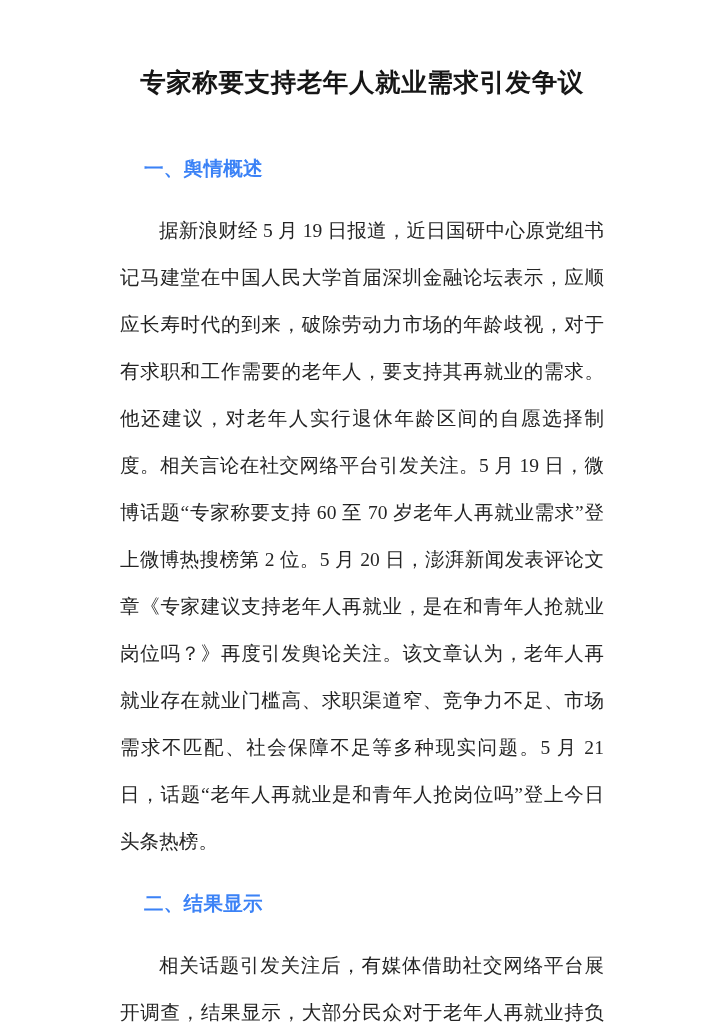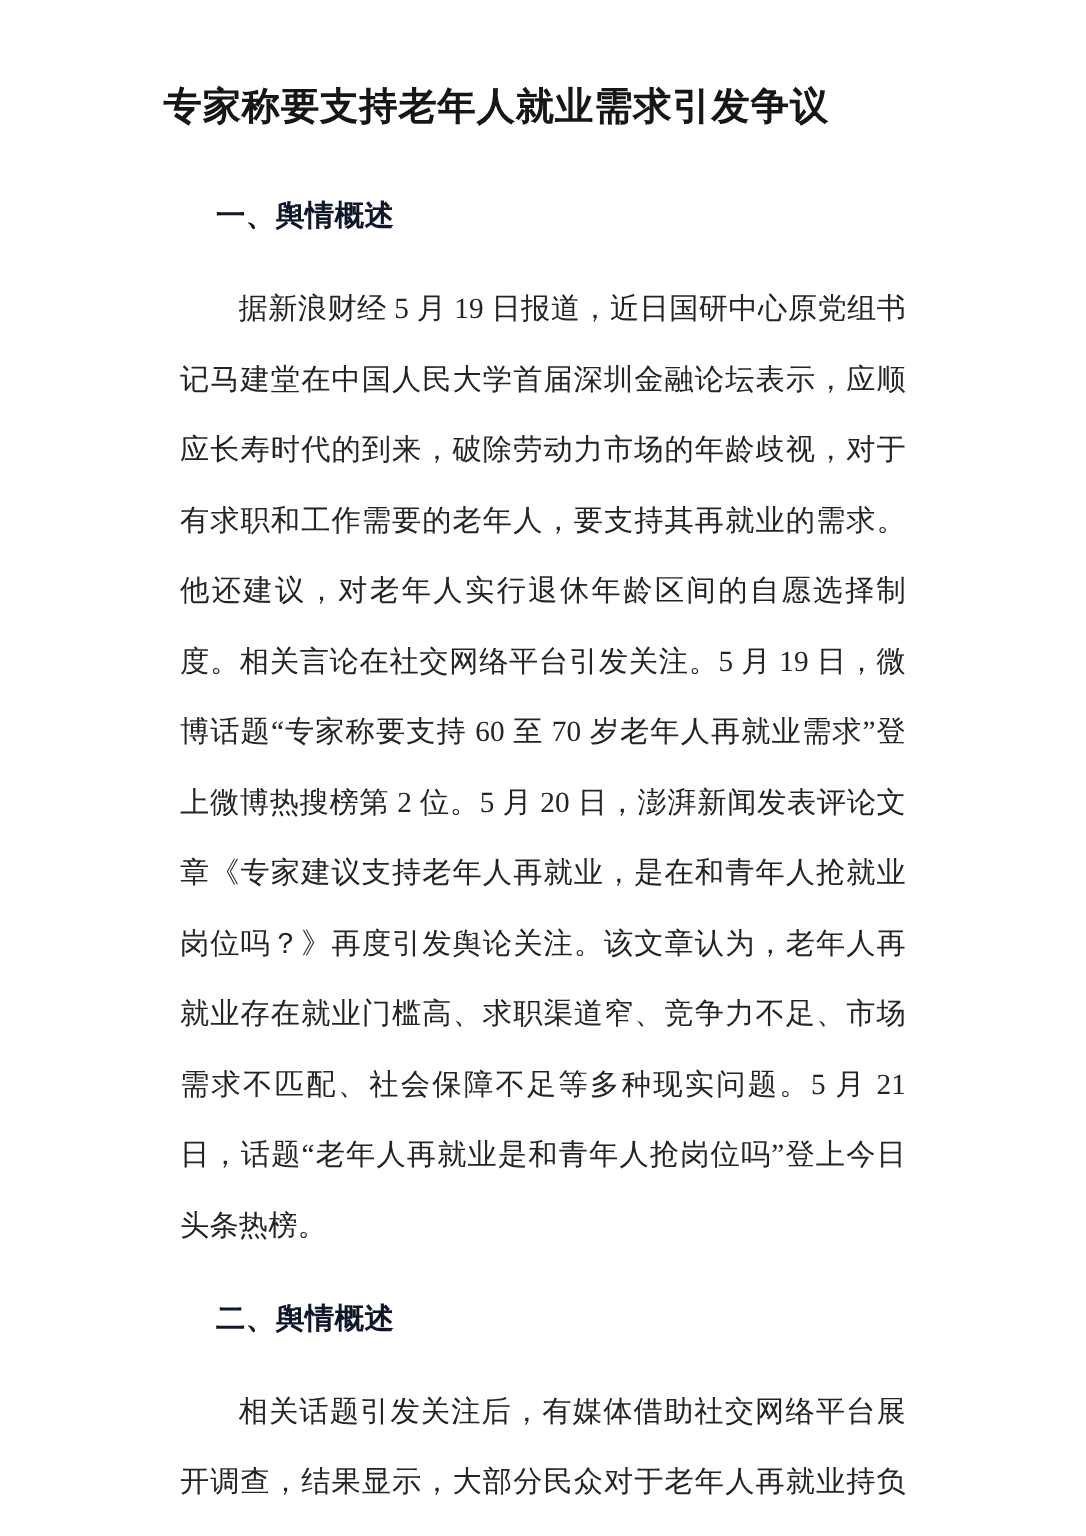--- a/index.html
+++ b/index.html
@@ -29,33 +29,33 @@
     width: 514px;
   }
 
   
   .doc-title {
     font-family: "Liberation Serif", "DejaVu Serif", serif;
     font-weight: bold;
     font-size: 25.5px;
     letter-spacing: 0.6px;
     color: #161616;
-    text-align: left;
+    text-align: center;
     line-height: 1.2;
-    margin: 4px;
+    margin: 16px;
     padding-top: 52px;
     white-space: nowrap;
   }
 
   
   .section-heading {
     font-family: "Liberation Sans", "DejaVu Sans", sans-serif;
     font-weight: bold;
     font-size: 19.5px;
-    color: #0f172a;
+    color: #3b82f6;
     letter-spacing: 0.3px;
     line-height: 47px;
     margin: 0;
     text-indent: 39px;
     white-space: nowrap;
   }
 
   
   .body-para {
     font-family: "Liberation Serif", "DejaVu Serif", serif;
@@ -86,20 +86,20 @@
     <div class="gap-title-to-s1"></div>
 
     <h2 class="section-heading">一、舆情概述</h2>
 
     <div class="gap-s1-to-p1"></div>
 
     <p class="body-para">据新浪财经 5 月 19 日报道，近日国研中心原党组书记马建堂在中国人民大学首届深圳金融论坛表示，应顺应长寿时代的到来，破除劳动力市场的年龄歧视，对于有求职和工作需要的老年人，要支持其再就业的需求。他还建议，对老年人实行退休年龄区间的自愿选择制度。相关言论在社交网络平台引发关注。5 月 19 日，微博话题“专家称要支持 60 至 70 岁老年人再就业需求”登上微博热搜榜第 2 位。5 月 20 日，澎湃新闻发表评论文章《专家建议支持老年人再就业，是在和青年人抢就业岗位吗？》再度引发舆论关注。该文章认为，老年人再就业存在就业门槛高、求职渠道窄、竞争力不足、市场需求不匹配、社会保障不足等多种现实问题。5 月 21 日，话题“老年人再就业是和青年人抢岗位吗”登上今日头条热榜。</p>
 
     <div class="gap-p1-to-s2"></div>
 
-    <h2 class="section-heading">二、舆情概述</h2>
+    <h2 class="section-heading">二、结果显示</h2>
 
     <div class="gap-s2-to-p2"></div>
 
     <p class="body-para">相关话题引发关注后，有媒体借助社交网络平台展开调查，结果显示，大部分民众对于老年人再就业持负面看法。如在今日头条平台，有近四分之三的网民在关于“你支持 60——70 岁老年人再就业吗？”的调研中选择了不支持。在微博平台，57.75%的网民在关于“你会考虑退休后再就业”的</p>
 
   </div>
 </div>
 
 </body></html>

